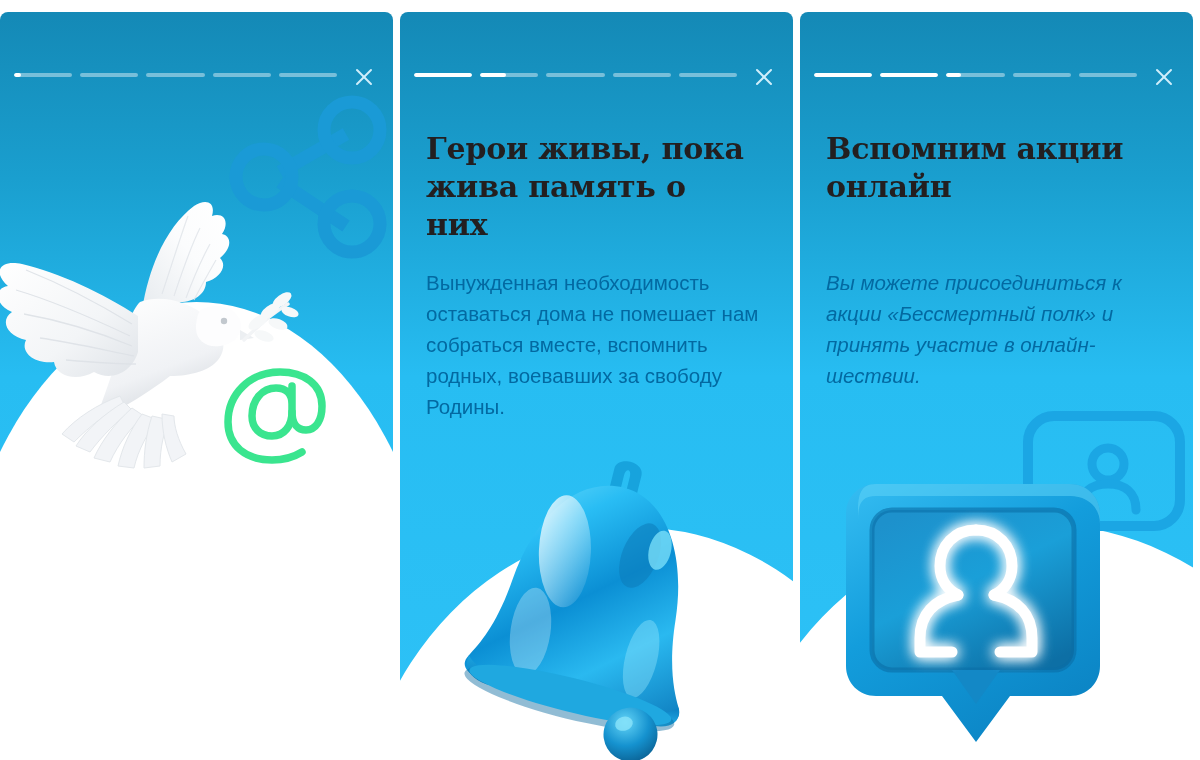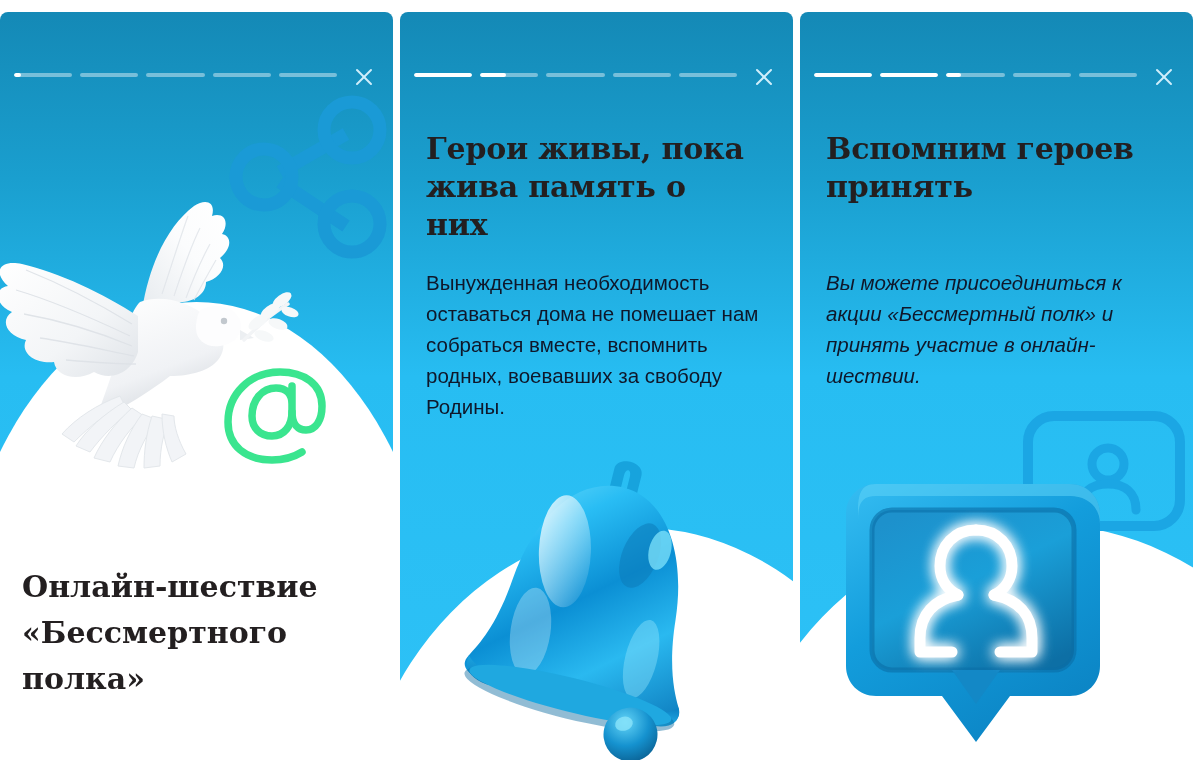--- a/index.html
+++ b/index.html
@@ -32,21 +32,21 @@
 
   .close-btn{position:absolute;top:48px;right:12px;width:34px;height:34px;z-index:13;cursor:pointer;}
   .close-btn svg{display:block;width:34px;height:34px;}
 
   
   .headline{position:absolute;z-index:11;
     font-family:"DejaVu Serif","Liberation Serif",serif;
     font-weight:bold;color:#231f20;letter-spacing:-.2px;}
   .p2 .headline,.p3 .headline{left:26px;top:98px;width:330px;font-size:30px;line-height:38px;}
   .body-copy{position:absolute;z-index:11;left:26px;width:346px;
-    font-family:"Liberation Sans",sans-serif;font-size:20.5px;line-height:31px;color:#0f172a;}
+    font-family:"Liberation Sans",sans-serif;font-size:20.5px;line-height:31px;color:#0369a1;}
   .p2 .body-copy{top:234px;}
   .p3 .body-copy{top:234px;font-style:italic;}
 
   .footer-title{position:absolute;z-index:11;left:22px;top:552px;width:350px;
     font-family:"DejaVu Serif","Liberation Serif",serif;font-weight:bold;
     font-size:30px;line-height:46px;color:#231f20;}
 
   
   .share-icon{position:absolute;z-index:9;left:228px;top:82px;width:162px;height:160px;}
   .at-mark{position:absolute;z-index:10;left:222px;top:356px;width:104px;height:96px;}
@@ -169,21 +169,20 @@
     </div>
     <div class="close-btn">
       <svg viewBox="0 0 34 34">
           <g stroke="#cfeefb" stroke-width="2" stroke-linecap="round">
             <path d="M10 10 L24 24"></path>
             <path d="M24 10 L10 24"></path>
           </g>
         </svg>
     </div>
 
-    <div class="footer-title">Онлайн-шествие «Бессмертного полка»</div>
   </section>
 
   <section class="panel p2">
     <div class="sky"></div>
     <div class="sweep diag2"></div>
 
     <svg class="bell" viewBox="0 0 290 300">
       <defs>
         <linearGradient id="bellg" x1="0.1" y1="0" x2="0.95" y2="1">
           <stop offset="0%" stop-color="#6fdcfb"></stop>
@@ -328,17 +327,17 @@
     </div>
     <div class="close-btn">
       <svg viewBox="0 0 34 34">
           <g stroke="#cfeefb" stroke-width="2" stroke-linecap="round">
             <path d="M10 10 L24 24"></path>
             <path d="M24 10 L10 24"></path>
           </g>
         </svg>
     </div>
 
-    <h1 class="headline">Вспомним героев принять</h1>
+    <h1 class="headline">Вспомним акции онлайн</h1>
     <p class="body-copy">Вы можете присоединиться к акции «Бессмертный полк» и принять участие в онлайн-шествии.</p>
   </section>
 
 </div>
 
 </body></html>

